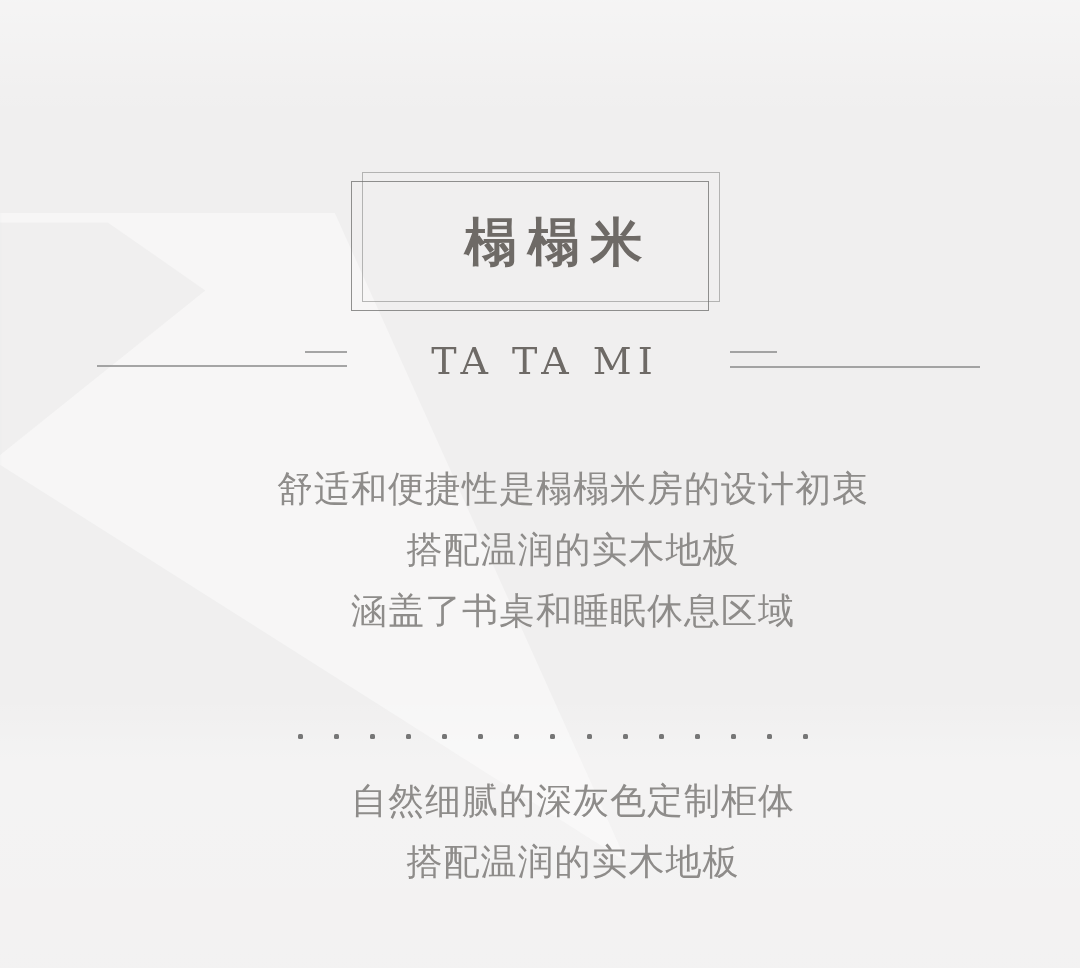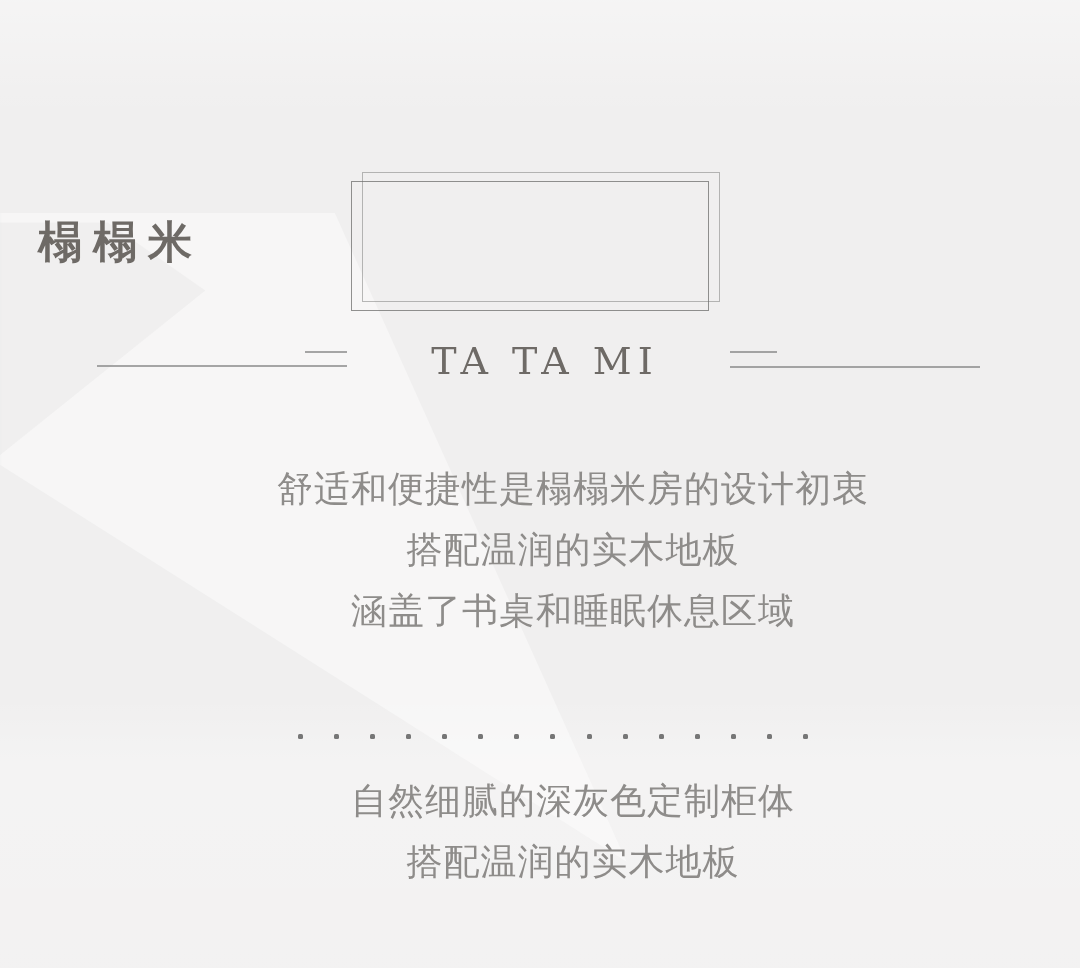--- a/index.html
+++ b/index.html
@@ -62,24 +62,24 @@
     width: 356px;
     height: 128px;
     border: 1px solid rgba(110,109,108,0.75);
   }
   .page-title {
     position: absolute;
     left: 0;
     top: 200px;
     width: 1080px;
     margin: 0;
-    text-align: left;
+    text-align: center;
     padding-left: 38px;
     box-sizing: border-box;
-    font-size: 44px;
+    font-size: 52px;
     line-height: 84px;
     font-weight: 600;
     letter-spacing: 11px;
     color: var(--heading, #6e6a66);
   }
 
   
   .page-subtitle {
     position: absolute;
     left: 0;

